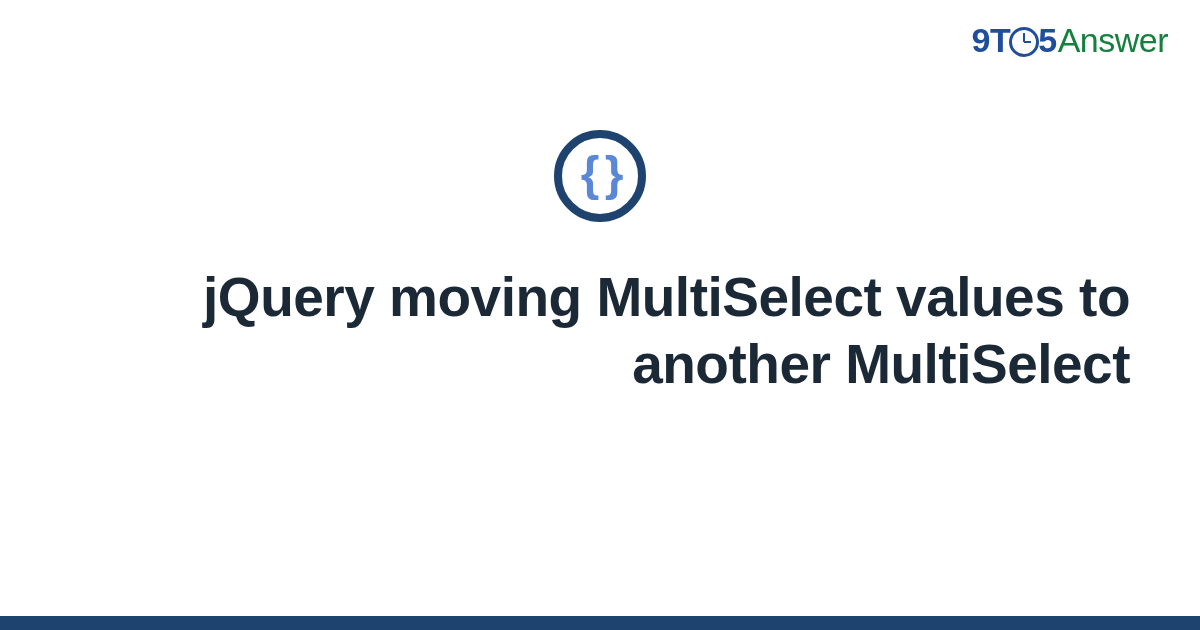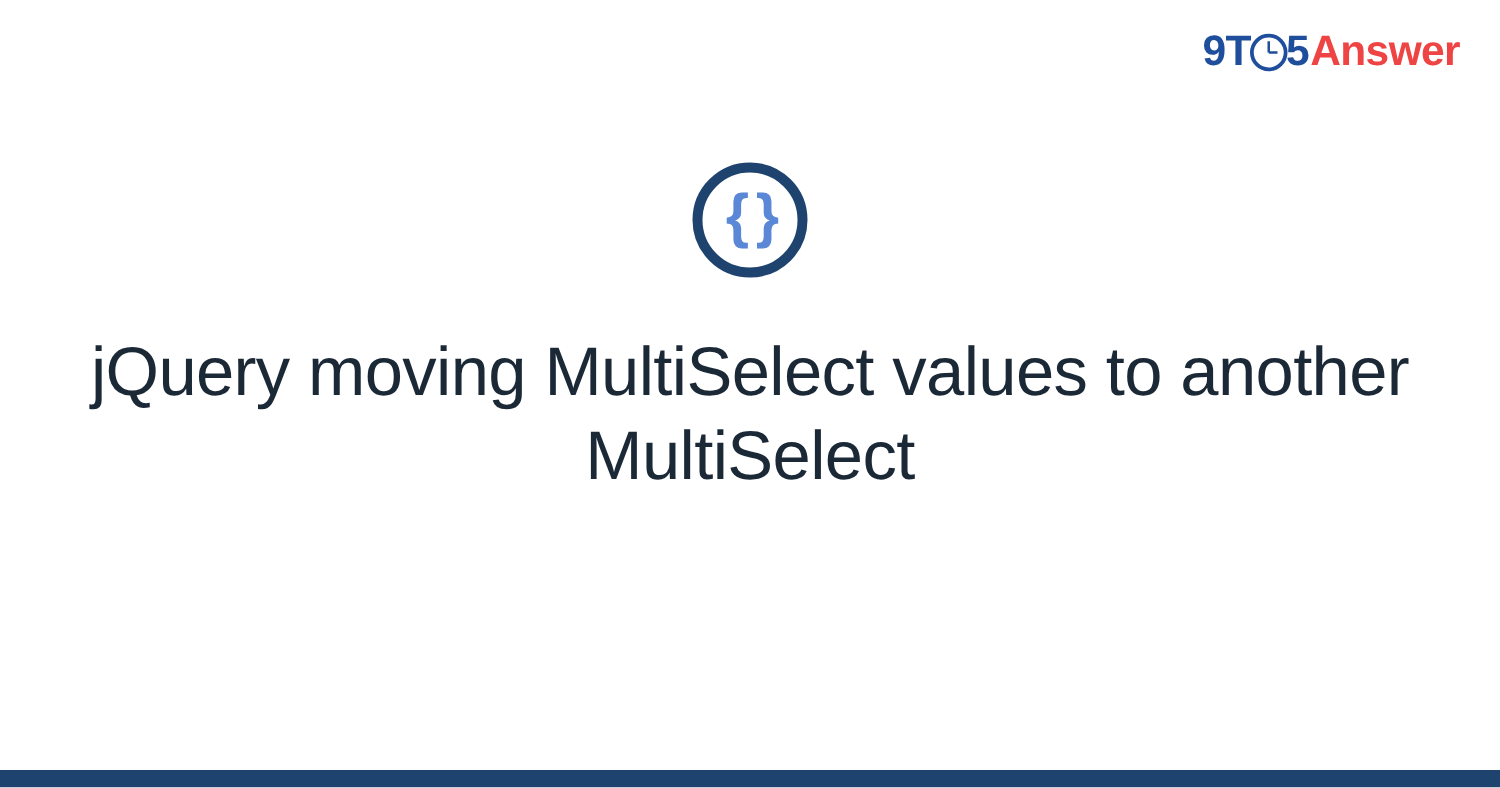--- a/index.html
+++ b/index.html
@@ -42,21 +42,21 @@
     }
     .brand .clock::after {
       content: "";
       position: absolute;
       left: 50%; top: 50%;
       width: 2px; height: 7px;
       background: #1f4e9c;
       transform-origin: top center;
       transform: translate(-50%, 0) rotate(-90deg);
     }
-    .brand .answer { color: #ef4444; font-weight: 700; margin-left: 1px; }
+    .brand .answer { color: #15803d; font-weight: 400; margin-left: 1px; }
 
     
     .icon-wrap {
       position: absolute;
       top: 130px;
       left: 50%;
       transform: translateX(-50%);
       width: 92px; height: 92px;
     }
     .icon-ring {
@@ -78,23 +78,23 @@
       top: -2px;
     }
 
     
     .title {
       position: absolute;
       top: 264px;
       left: 50%;
       transform: translateX(-50%);
       width: 1060px;
-      text-align: center;
+      text-align: right;
       font-size: 55px;
-      font-weight: 400;
+      font-weight: 700;
       color: #1b2836;
       line-height: 1.22;
       letter-spacing: -0.5px;
     }
 
     
     .footer-bar {
       position: absolute;
       left: 0; right: 0; bottom: 0;
       height: 14px;

